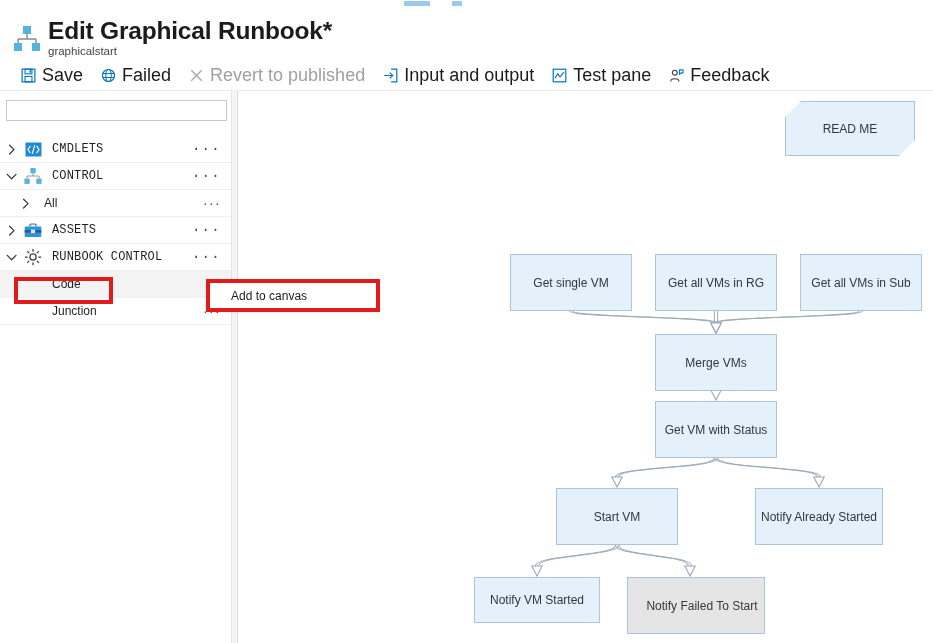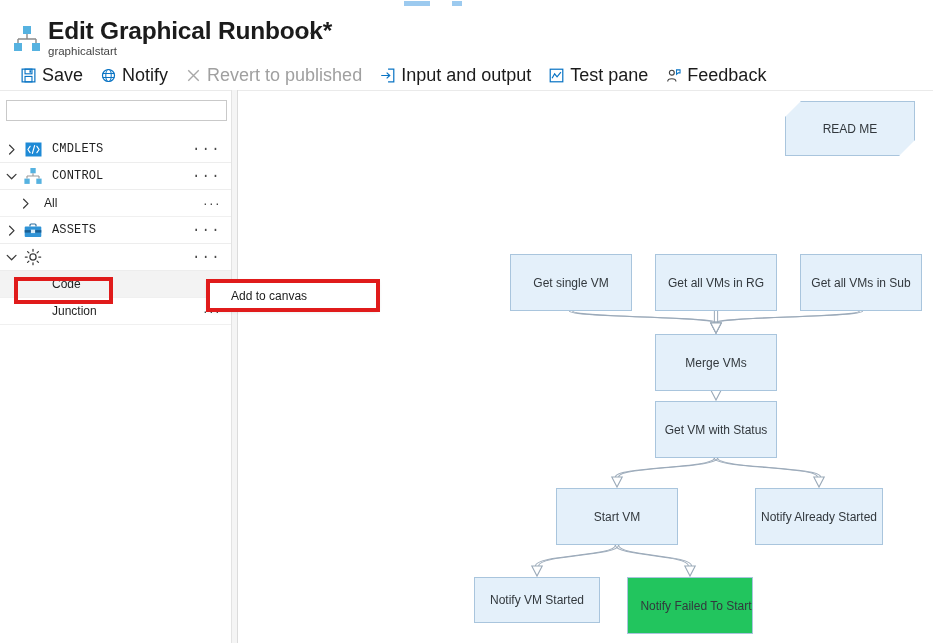--- a/index.html
+++ b/index.html
@@ -203,21 +203,21 @@
       <span>Save</span>
     </button>
     <button class="cmd-btn">
       <span>
         <svg class="cmd-ico" viewBox="0 0 16 16">
           <circle cx="8" cy="8" r="6.4" fill="none" stroke="#0a74c4" stroke-width="1.3"></circle>
                 <ellipse cx="8" cy="8" rx="2.9" ry="6.4" fill="none" stroke="#0a74c4" stroke-width="1.1"></ellipse>
                 <path d="M1.8 5.9 H14.2 M1.8 10.1 H14.2" stroke="#0a74c4" stroke-width="1.1"></path>
         </svg>
       </span>
-      <span>Notify</span>
+      <span>Failed</span>
     </button>
     <button class="cmd-btn disabled">
       <span>
         <svg class="cmd-ico" viewBox="0 0 16 16">
           <path d="M2.4 2.4 L13.6 13.6 M13.6 2.4 L2.4 13.6" stroke="#a8a8a8" stroke-width="1.5" fill="none"></path>
         </svg>
       </span>
       <span>Revert to published</span>
     </button>
     <button class="cmd-btn">
@@ -321,20 +321,21 @@
         <span class="tw-icon">
           <svg width="18" height="18" viewBox="0 0 18 18">
                 <g fill="none" stroke="#3b3b3b" stroke-width="1.25">
                   <circle cx="9" cy="9" r="3.1"></circle>
                   <path d="M9 1.3 L9 3.2 M9 14.8 L9 16.7 M1.3 9 L3.2 9 M14.8 9 L16.7 9
                            M3.6 3.6 L4.9 4.9 M13.1 13.1 L14.4 14.4
                            M14.4 3.6 L13.1 4.9 M4.9 13.1 L3.6 14.4" stroke-linecap="round"></path>
                 </g>
               </svg>
         </span>
+        <span class="tw-label">RUNBOOK CONTROL</span>
         <span class="tw-ellipsis">···</span>
       </div>
       <div class="tree-row leaf hovered">
         <span class="tw-chevron"></span>
         <span style="width: 22px; flex: 0 0 auto;"></span>
         <span class="tw-label">Code</span>
       </div>
       <div class="tree-row leaf">
         <span class="tw-chevron"></span>
         <span style="width: 22px; flex: 0 0 auto;"></span>
@@ -393,21 +394,21 @@
     </div>
     <div class="node" style="left: 318px; top: 397px; width: 122px; height: 57px; background: rgb(228, 240, 250); border-color: rgb(169, 197, 221);">
       <span>Start VM</span>
     </div>
     <div class="node" style="left: 517px; top: 397px; width: 128px; height: 57px; background: rgb(228, 240, 250); border-color: rgb(169, 197, 221);">
       <span>Notify Already Started</span>
     </div>
     <div class="node" style="left: 236px; top: 486px; width: 126px; height: 46px; background: rgb(228, 240, 250); border-color: rgb(169, 197, 221);">
       <span>Notify VM Started</span>
     </div>
-    <div class="node" style="left: 389px; top: 486px; width: 126px; height: 57px; background: #22c55e; border-color: rgb(169, 197, 221); padding-left: 12px;">
+    <div class="node" style="left: 389px; top: 486px; width: 138px; height: 57px; background: #e5e5e5; border-color: rgb(169, 197, 221); padding-left: 12px;">
       <span>Notify Failed To Start</span>
     </div>
   </div>
 
 <div id="context-menu">
   <div id="context-menu-item-add-to-canvas">Add to canvas</div>
 </div>
 
 <div class="annot" style="left: 14px; top: 277px; width: 99px; height: 27px;"></div>
 <div class="annot" style="left: 206px; top: 279px; width: 174px; height: 33px;"></div>

